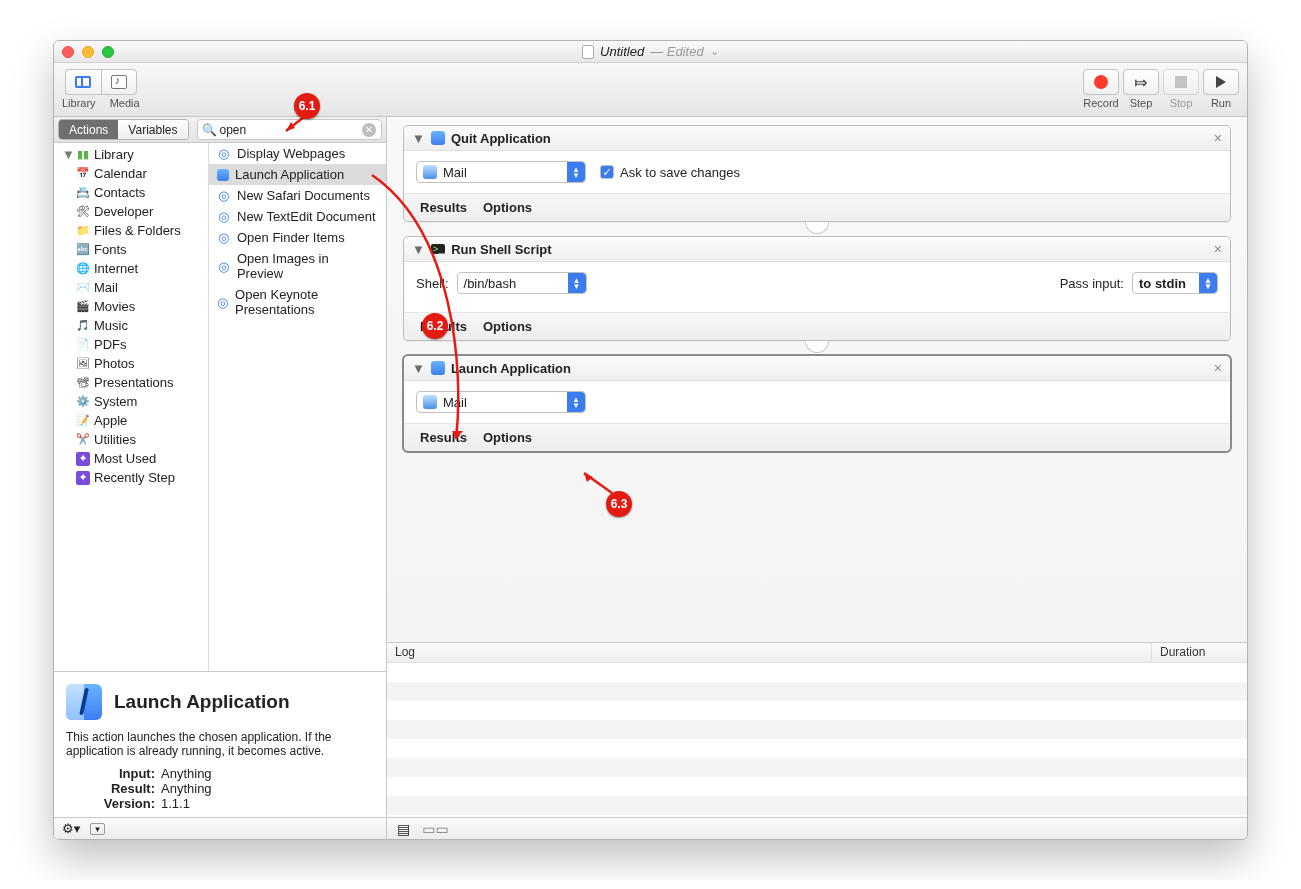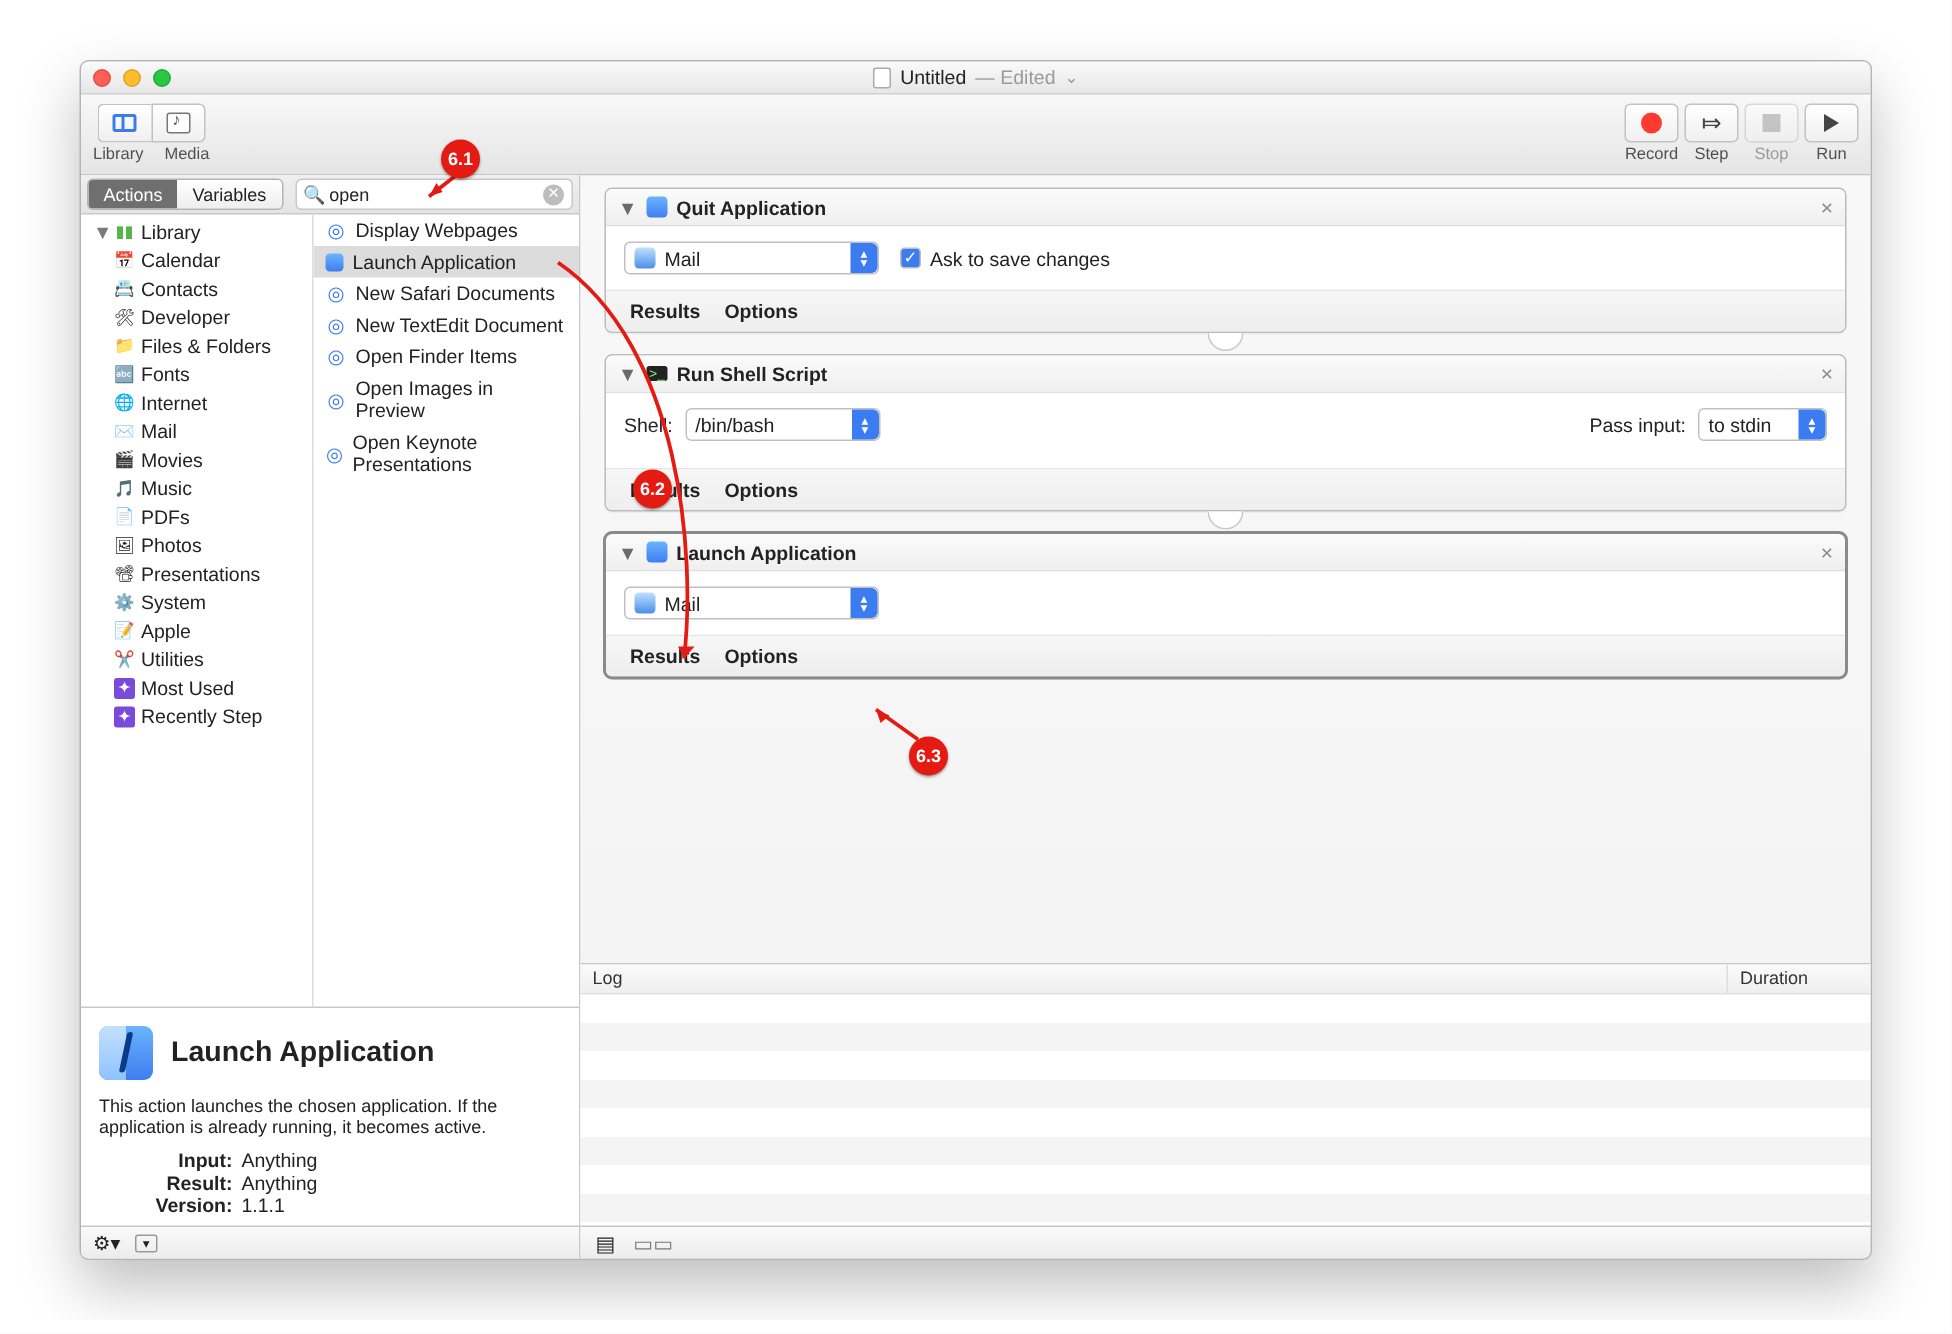--- a/index.html
+++ b/index.html
@@ -20,21 +20,21 @@
   *{box-sizing:border-box;font-family:-apple-system,Helvetica,Arial,sans-serif;font-size:13px;color:var(--text);}
   body{margin:0;background:#fff;padding:40px;}
   .window{width:1195px;height:800px;margin:0 auto;border:1px solid #b4b4b4;border-radius:6px;overflow:hidden;box-shadow:0 18px 40px rgba(0,0,0,.25);background:var(--bg-window);display:flex;flex-direction:column;position:relative;}
   
   .titlebar{height:22px;background:var(--bg-titlebar);border-bottom:1px solid #d0d0d0;display:flex;align-items:center;padding:0 8px;position:relative;}
   .traffic{display:flex;gap:8px;}
   .dot{width:12px;height:12px;border-radius:50%;}
   .dot.r{background:#ff5f57;border:1px solid #e24b41;}
   .dot.y{background:#febc2e;border:1px solid #e0a428;}
   .dot.g{background:#28c840;border:1px solid #1fae34;}
-  .titlecenter{position:absolute;left:0;right:0;text-align:center;display:flex;gap:6px;justify-content:center;align-items:center;}
+  .titlecenter{position:absolute;left:0;right:0;text-align:center;display:flex;gap:6px;justify-content:center;align-items:center;font-style:italic;}
   .titlecenter .docicon{width:12px;height:14px;border:1px solid #aaa;border-radius:2px;background:#fff;display:inline-block;position:relative;}
   .titlecenter .edited{color:#9a9a9a;}
   .titlecenter .chev{color:#9a9a9a;font-size:11px;}
   
   .toolbar{height:54px;background:var(--bg-toolbar);border-bottom:1px solid #c6c6c6;display:flex;align-items:flex-start;padding:6px 8px;}
   .tool-left,.tool-right{display:flex;gap:4px;}
   .tool-right{margin-left:auto;}
   .tbtn{display:flex;flex-direction:column;align-items:center;gap:2px;}
   .tbtn .btn{width:36px;height:26px;border:1px solid #c2c2c2;border-radius:4px;background:linear-gradient(#fff,#f0f0f0);display:flex;align-items:center;justify-content:center;}
   .tbtn .btn.seg-l{border-top-right-radius:0;border-bottom-right-radius:0;border-right:none;}
@@ -94,21 +94,21 @@
   .action-card .ahdr .title{font-weight:700;font-size:13px;}
   .action-card .ahdr .x{margin-left:auto;color:#8a8a8a;font-size:14px;cursor:default;}
   .action-card .abody{padding:10px 12px;}
   .action-card .afoot{padding:6px 16px;background:linear-gradient(#f6f6f6,#eee);border-top:1px solid #e4e4e4;border-radius:0 0 5px 5px;font-size:12px;color:#444;font-weight:600;}
   .action-card .afoot span{margin-right:16px;}
   .connector{height:14px;display:flex;justify-content:center;}
   .connector .chev{width:24px;height:12px;border:1px solid #c9c9c9;border-top:none;border-radius:0 0 12px 12px;background:#fff;}
   .popup{display:inline-flex;align-items:center;height:22px;border:1px solid #c0c0c0;border-radius:4px;background:#fff;min-width:170px;position:relative;padding:0 22px 0 6px;}
   .popup .handle{position:absolute;right:0;top:0;bottom:0;width:18px;background:#3b7cf0;border-radius:0 4px 4px 0;color:#fff;font-size:9px;display:flex;flex-direction:column;align-items:center;justify-content:center;line-height:6px;}
   .popup.small{min-width:130px;}
-  .popup.tiny{min-width:86px;}
+  .popup.tiny{min-width:86px;font-weight:bold;}
   .chk{display:inline-flex;align-items:center;gap:6px;}
   .chk .box{width:14px;height:14px;border:1px solid #bdbdbd;border-radius:3px;background:#3b7cf0;color:#fff;font-size:11px;line-height:12px;text-align:center;}
   .shelltext{width:100%;height:80px;border:1px solid #c9c9c9;border-radius:4px;padding:6px 8px;font-family:Menlo,monospace;font-size:12px;background:#fff;resize:none;}
   .shellrow{display:flex;align-items:center;gap:8px;margin-bottom:8px;}
   .shellrow .pushright{margin-left:auto;}
   
   .logarea{height:175px;border-top:1px solid #c8c8c8;display:flex;flex-direction:column;background:#fff;}
   .loghdr{display:flex;border-bottom:1px solid #dedede;background:linear-gradient(#fafafa,#efefef);height:20px;}
   .loghdr .col{padding:2px 8px;font-size:12px;color:#333;border-right:1px solid #dedede;}
   .loghdr .col.log{flex:1;}

